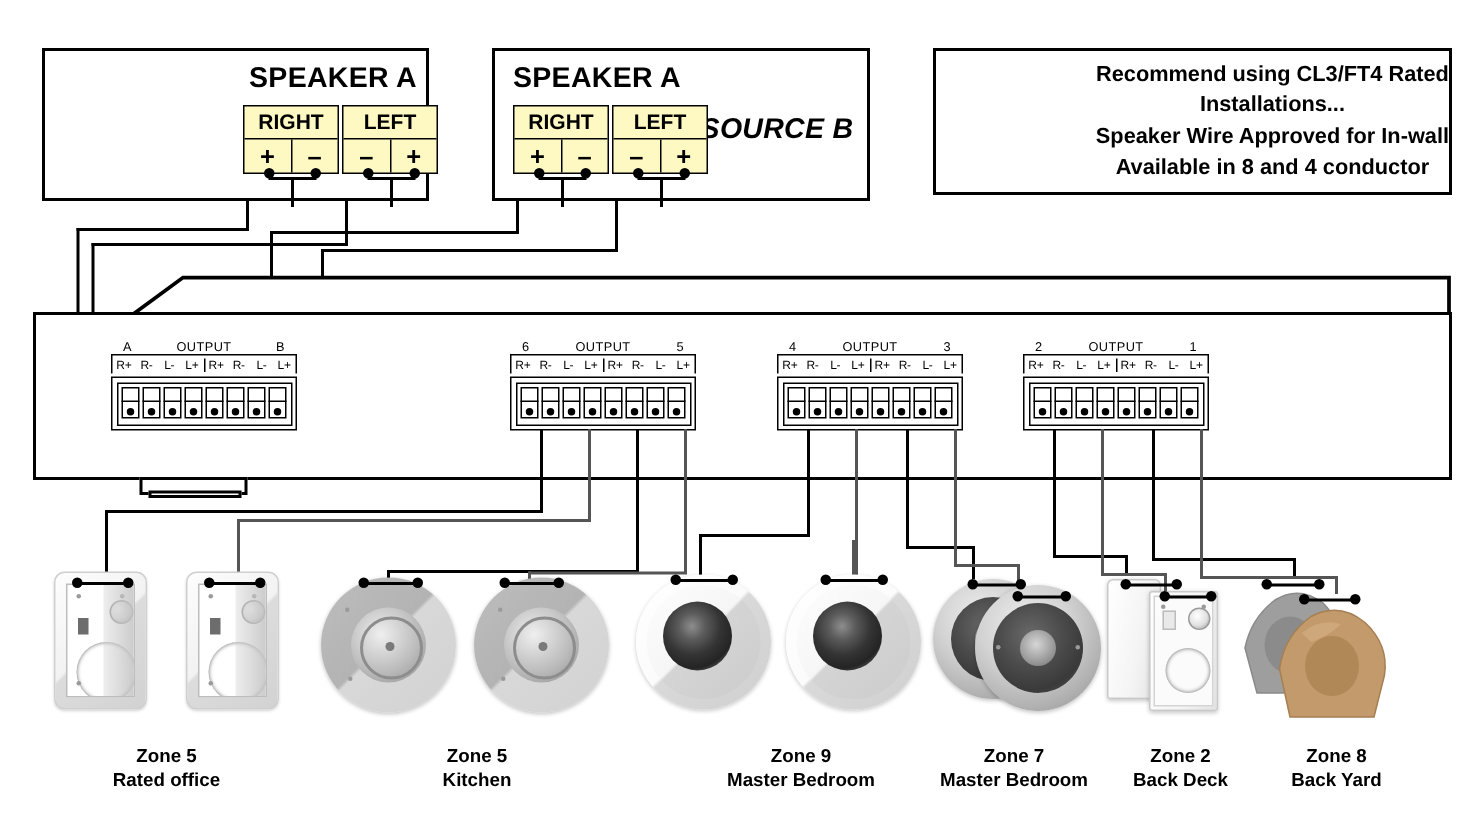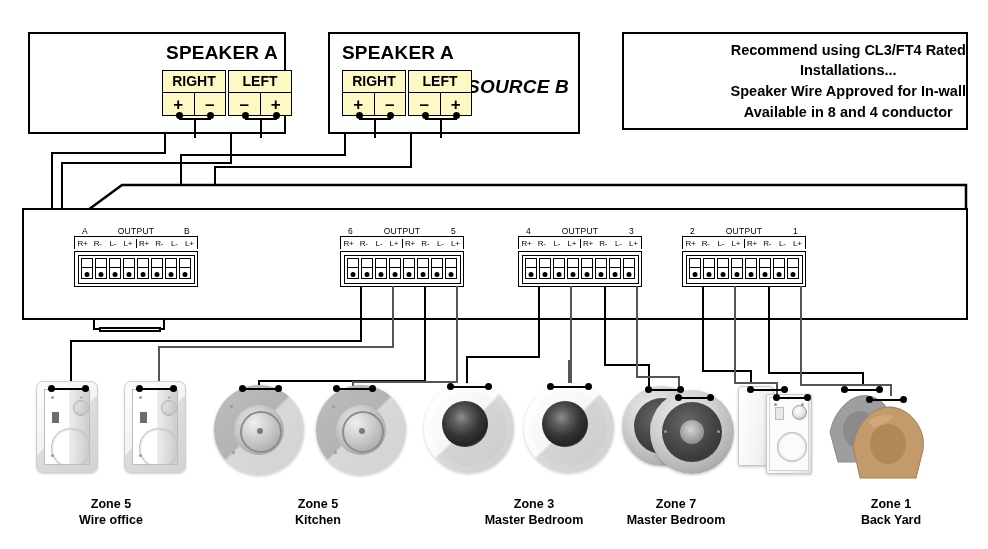--- a/index.html
+++ b/index.html
@@ -546,32 +546,36 @@
   </div>
   <div class="dot" style="left:841px;top:386px;"></div>
   <div class="dot" style="left:876px;top:386px;"></div>
   <div class="wire" style="left:844px;top:389px;width:35px;height:2px;"></div>
   <div class="dot" style="left:866px;top:396px;"></div>
   <div class="dot" style="left:900px;top:396px;"></div>
   <div class="wire" style="left:869px;top:399px;width:34px;height:2px;"></div>
 
   <div class="zlabel" style="left:50px;top:496px;width:122px;">
     <div>Zone 5</div>
-    <div>Wire office</div>
+    <div>Rated office</div>
   </div>
   <div class="zlabel" style="left:258px;top:496px;width:120px;">
     <div>Zone 5</div>
     <div>Kitchen</div>
   </div>
   <div class="zlabel" style="left:458px;top:496px;width:152px;">
-    <div>Zone 3</div>
+    <div>Zone 9</div>
     <div>Master Bedroom</div>
   </div>
   <div class="zlabel" style="left:600px;top:496px;width:152px;">
     <div>Zone 7</div>
     <div>Master Bedroom</div>
   </div>
+  <div class="zlabel" style="left:738px;top:496px;width:98px;">
+    <div>Zone 2</div>
+    <div>Back Deck</div>
+  </div>
   <div class="zlabel" style="left:838px;top:496px;width:106px;">
-    <div>Zone 1</div>
+    <div>Zone 8</div>
     <div>Back Yard</div>
   </div>
 
 </div>
 
 </body></html>

